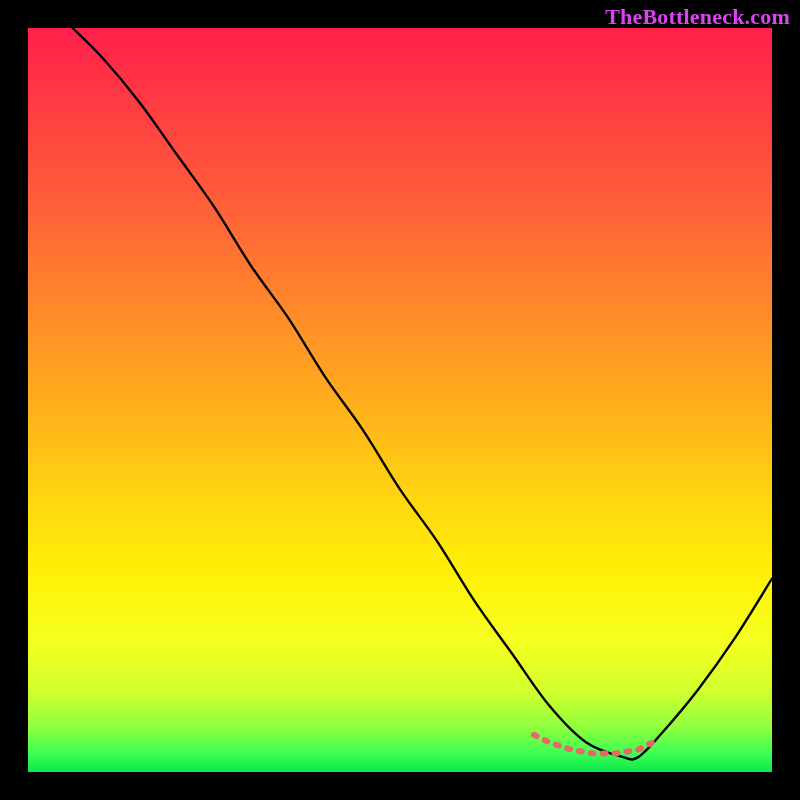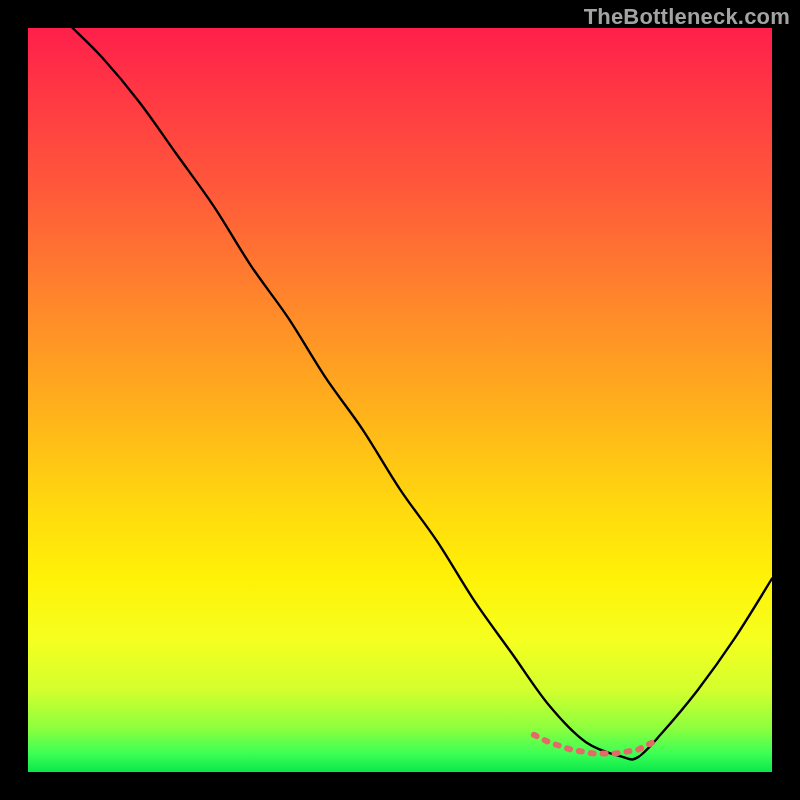--- a/index.html
+++ b/index.html
@@ -14,25 +14,26 @@
   .frame {
     position: relative;
     width: 800px;
     height: 800px;
     background: #000;
   }
   .watermark {
     position: absolute;
     top: 4px;
     right: 10px;
-    color: #a3a3a3;
+    color: #d946ef;
     font-size: 22px;
     font-weight: 600;
     letter-spacing: 0.2px;
     z-index: 10;
+    font-family: Liberation Serif, serif;
   }
   .plot {
     position: absolute;
     left: 28px;
     top: 28px;
     width: 744px;
     height: 744px;
   }
   .gradient {
     position: absolute;

